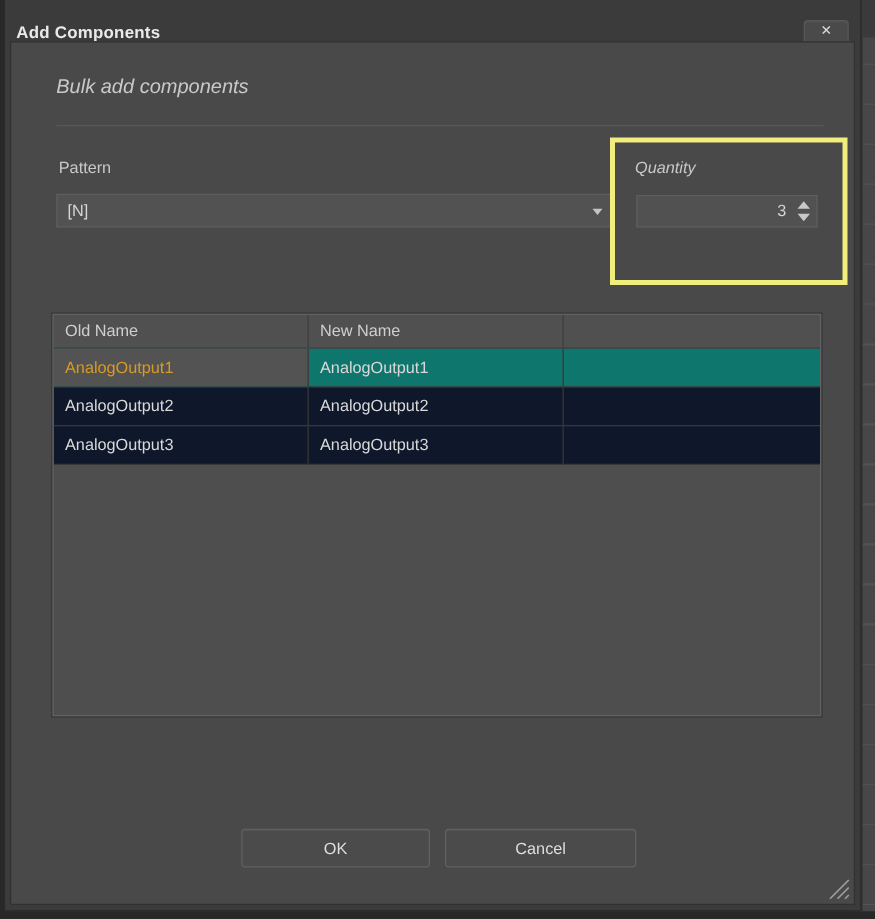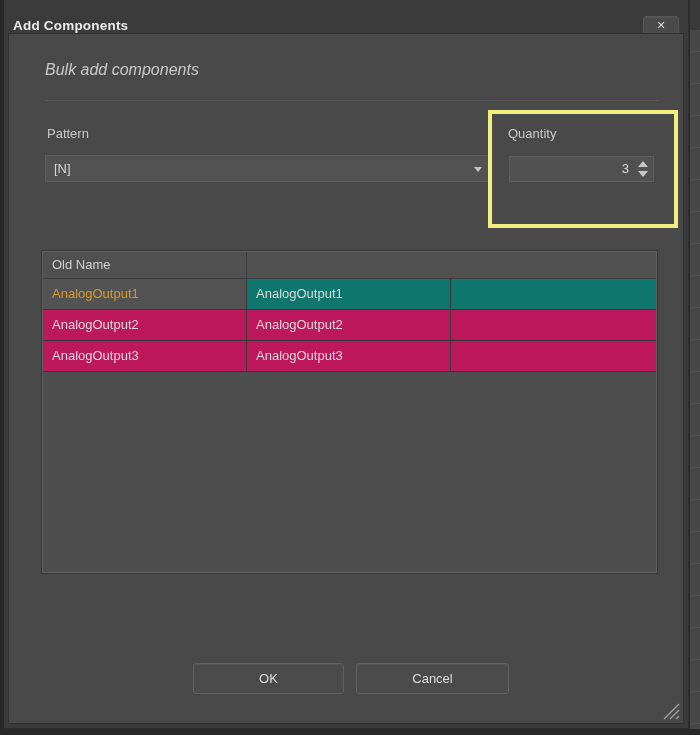--- a/index.html
+++ b/index.html
@@ -44,21 +44,21 @@
   
   .panel{
     position:absolute;left:4px;top:33px;width:676px;height:691px;
     background:#494949;border:1px solid #313131;box-sizing:border-box;
   }
   .intro{position:absolute;left:36px;top:27px;font-size:16px;color:#c9c9c9;font-style:italic;}
   .divider{position:absolute;left:36px;top:66px;width:614px;height:1px;background:#585858;}
 
   .field-label{position:absolute;font-size:13px;color:#c9c9c9;}
   .label-pattern{left:38px;top:92px;}
-  .label-quantity{left:499px;top:92px;}
+  .label-quantity{left:499px;top:92px;font-style:italic;}
 
   .combo{
     position:absolute;left:36px;top:121px;width:446px;height:27px;
     background:#525252;border:1px solid #5e5e5e;box-sizing:border-box;
     color:#d6d6d6;font-size:13px;line-height:25px;padding-left:8px;
   }
   .combo-arrow{
     position:absolute;right:8px;top:11px;width:0;height:0;
     border-left:4px solid transparent;border-right:4px solid transparent;
     border-top:5px solid #c4c4c4;
@@ -88,21 +88,21 @@
     position:absolute;left:33px;top:217px;width:615px;height:322px;
     background:#4e4e4e;border:1px solid #616161;box-sizing:border-box;
     box-shadow:0 0 0 1px #363636;
     font-size:13px;overflow:hidden;
   }
   .grid-header{display:flex;height:27px;background:#505050;border-bottom:1px solid #3c3c3c;box-sizing:border-box;}
   .grid-header .hcell{
     box-sizing:border-box;padding:5px 0 0 9px;color:#cfcfcf;
     border-right:1px solid #3c3c3c;overflow:hidden;white-space:nowrap;
   }
-  .grid-row{display:flex;height:31px;background:#be185d;border-bottom:1px solid #383838;box-sizing:border-box;}
+  .grid-row{display:flex;height:31px;background:#0f172a;border-bottom:1px solid #383838;box-sizing:border-box;}
   .grid-row .cell{
     box-sizing:border-box;padding:7px 0 0 9px;color:#d9d9d9;
     border-right:1px solid #383838;overflow:hidden;white-space:nowrap;
   }
   .c1{width:204px;}.c2{width:204px;}.c3{width:205px;border-right:none!important;}
   .grid-row.selected{background:#0f766e;}
   .grid-row.selected .cell.focused{background:#535353;color:#d89a25;}
 
   
   .btn{
@@ -152,20 +152,21 @@
           <span class="spin-down"></span>
         </span>
       </div>
 
       <div class="yellow-highlight"></div>
 
 
       <div class="grid">
         <div class="grid-header">
           <div class="hcell c1">Old Name</div>
+          <div class="hcell c2">New Name</div>
         </div>
         <div class="grid-row selected">
           <div class="cell c1 focused">AnalogOutput1</div>
           <div class="cell c2">AnalogOutput1</div>
           <div class="cell c3"></div>
         </div>
         <div class="grid-row">
           <div class="cell c1">AnalogOutput2</div>
           <div class="cell c2">AnalogOutput2</div>
           <div class="cell c3"></div>

